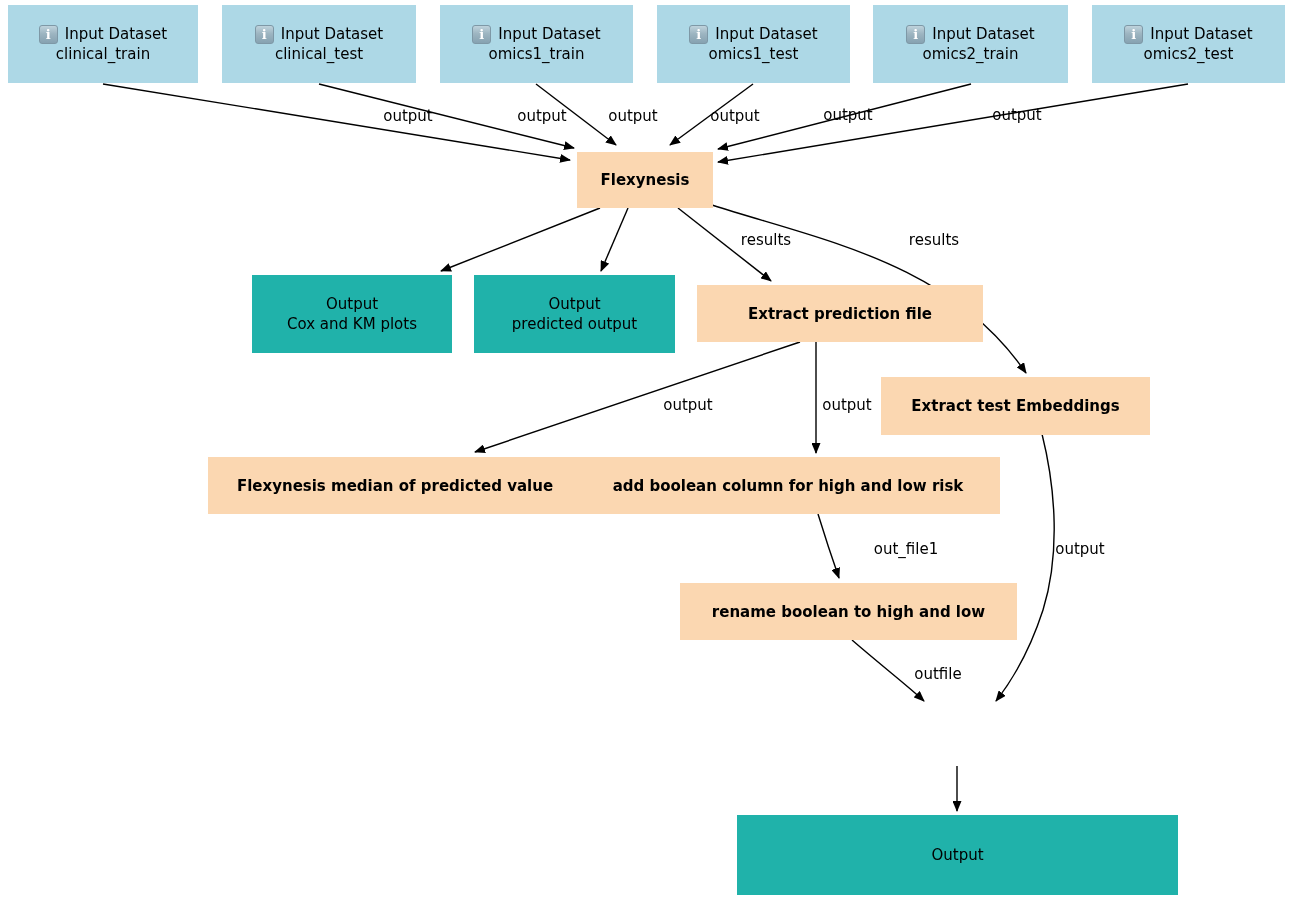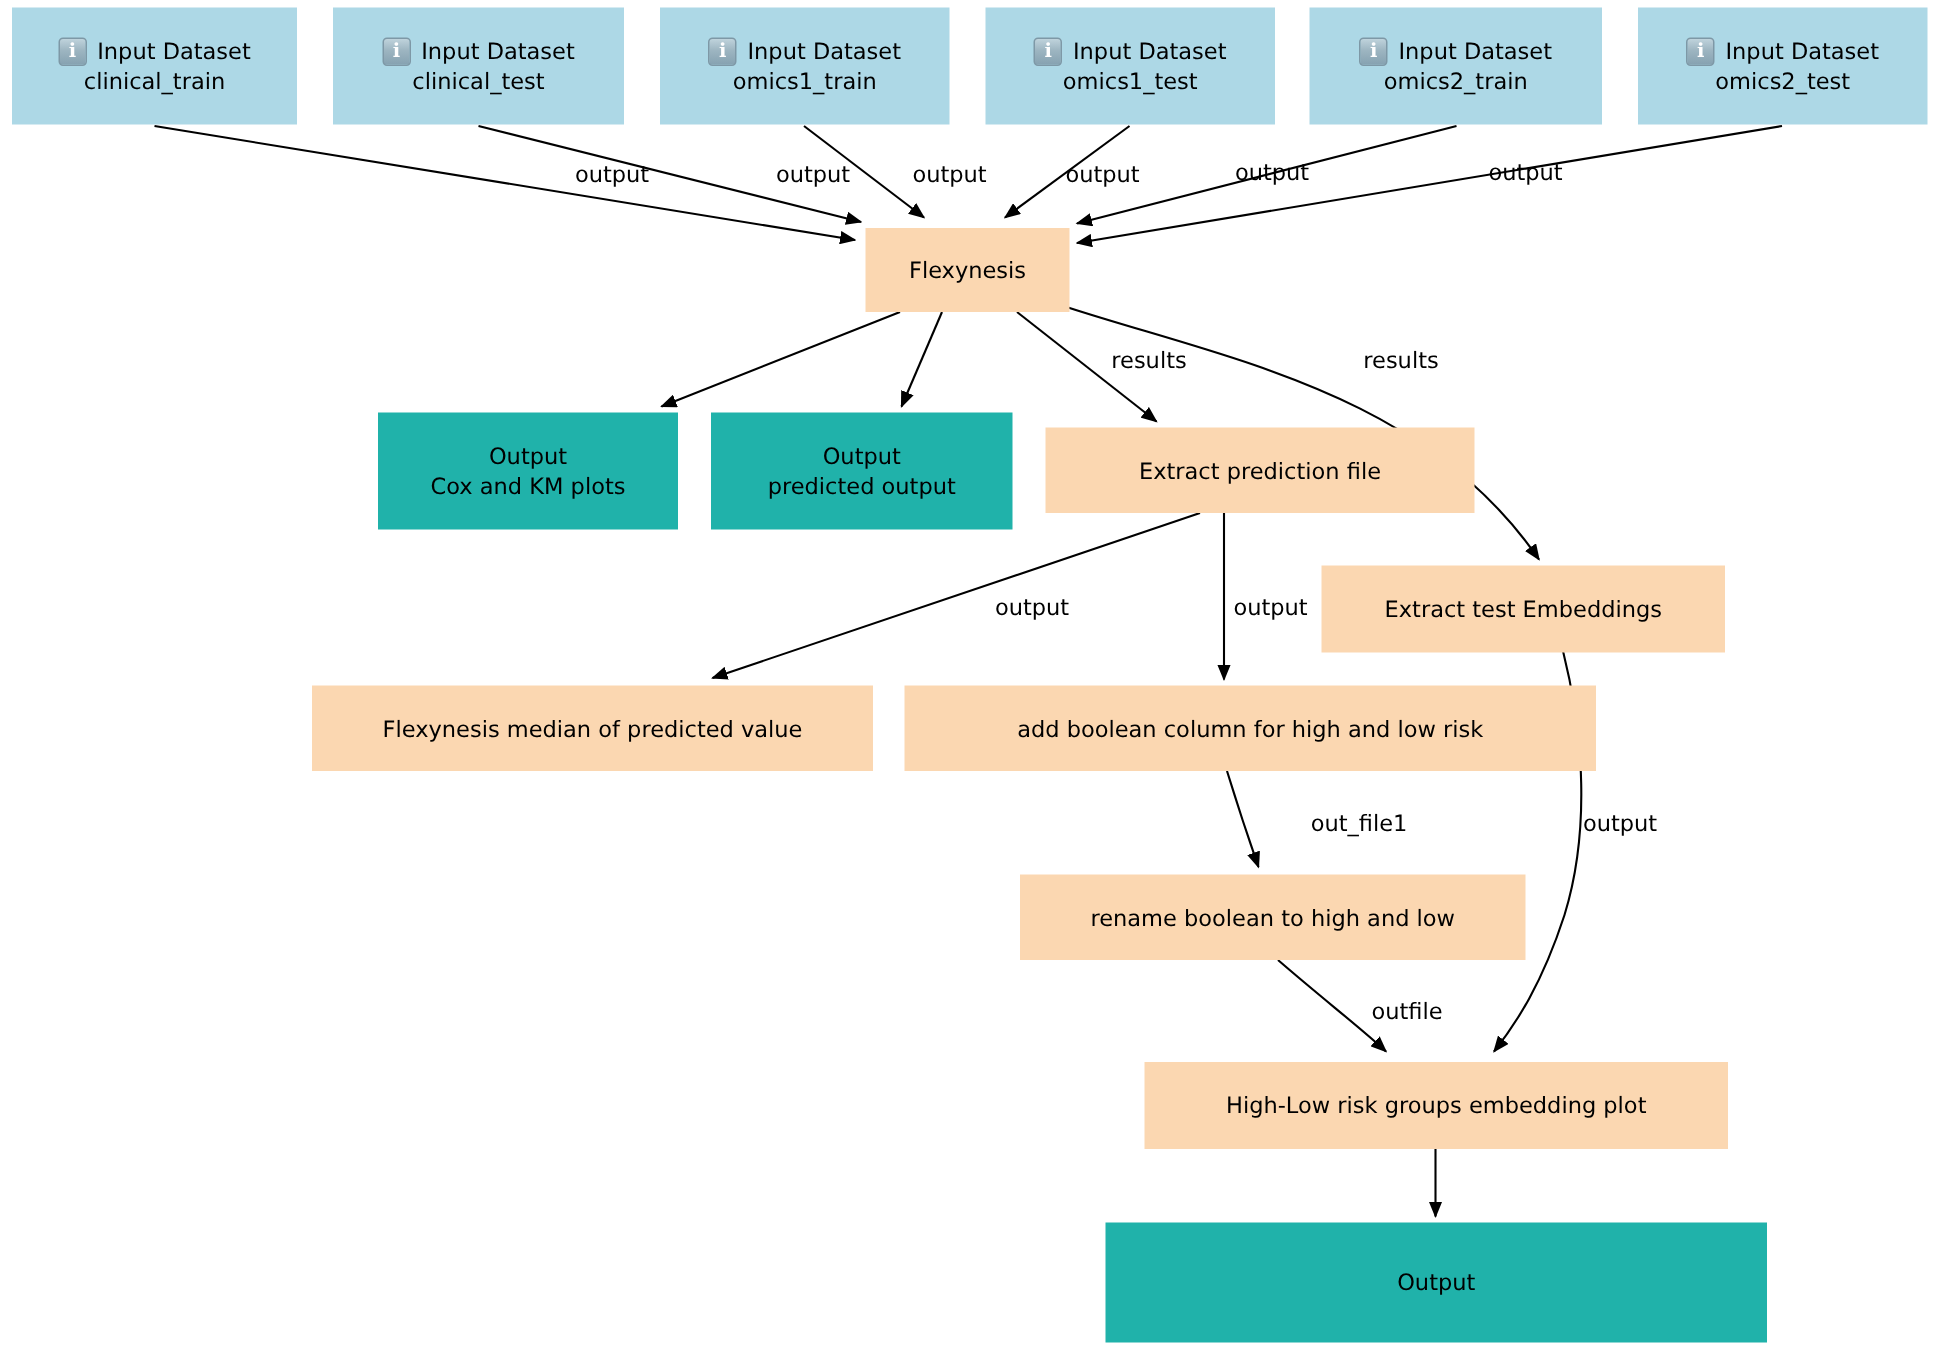--- a/index.html
+++ b/index.html
@@ -23,21 +23,21 @@
     flex-direction: column;
     align-items: center;
     justify-content: center;
     font-size: 15px;
     line-height: 20px;
     color: #000;
     text-align: center;
     white-space: nowrap;
   }
   .node.input  { background: var(--color-input_fill,  #ADD8E6); }
-  .node.tool   { background: var(--color-tool_fill,   #FBD7B1); }
+  .node.tool   { background: var(--color-tool_fill,   #FBD7B1); font-weight: bold; }
   .node.output { background: var(--color-output_fill, #20B2AA); }
   .node-line1 { display: flex; align-items: center; justify-content: center; }
   .info-icon {
     display: inline-flex;
     align-items: center;
     justify-content: center;
     width: 19px; height: 19px;
     margin-right: 7px;
     border-radius: 3px;
     background: linear-gradient(#bfd3dc 0%, #9db5c1 45%, #86a2b1 100%);
@@ -154,31 +154,28 @@
   </div>
 
   <div class="node tool" style="left:881px; top:377px; width:269px; height:58px">
     <div>Extract test Embeddings</div>
   </div>
 
   <div class="node tool" style="left:208px; top:457px; width:374px; height:57px">
     <div>Flexynesis median of predicted value</div>
   </div>
 
-  <div class="node tool" style="left:603px; top:457px; width:461px; height:57px">
+  <div class="node tool" style="left:576px; top:457px; width:424px; height:57px">
     <div>add boolean column for high and low risk</div>
   </div>
 
   <div class="node tool" style="left:680px; top:583px; width:337px; height:57px">
     <div>rename boolean to high and low</div>
   </div>
 
-  <div class="node tool" style="left:763px; top:708px; width:389px; height:58px">
-    <div>High-Low risk groups embedding plot</div>
-  </div>
 
   <div class="node output" style="left:737px; top:815px; width:441px; height:80px">
     <div>Output</div>
   </div>
 
   <span class="edge-label" style="left:408px; top:116px">output</span>
   <span class="edge-label" style="left:542px; top:116px">output</span>
   <span class="edge-label" style="left:633px; top:116px">output</span>
   <span class="edge-label" style="left:735px; top:116px">output</span>
   <span class="edge-label" style="left:848px; top:115px">output</span>

